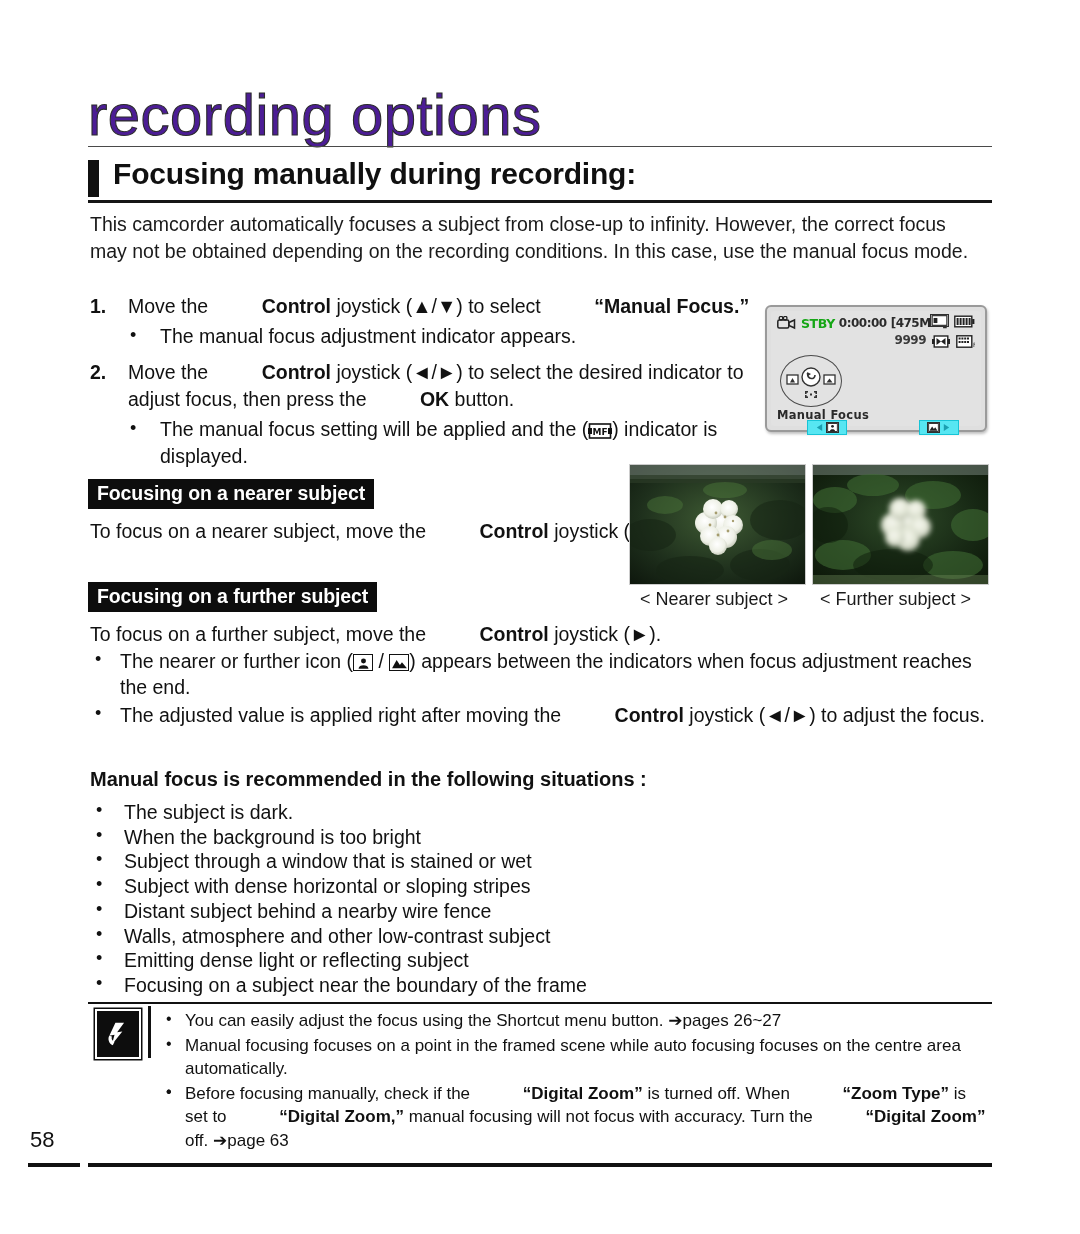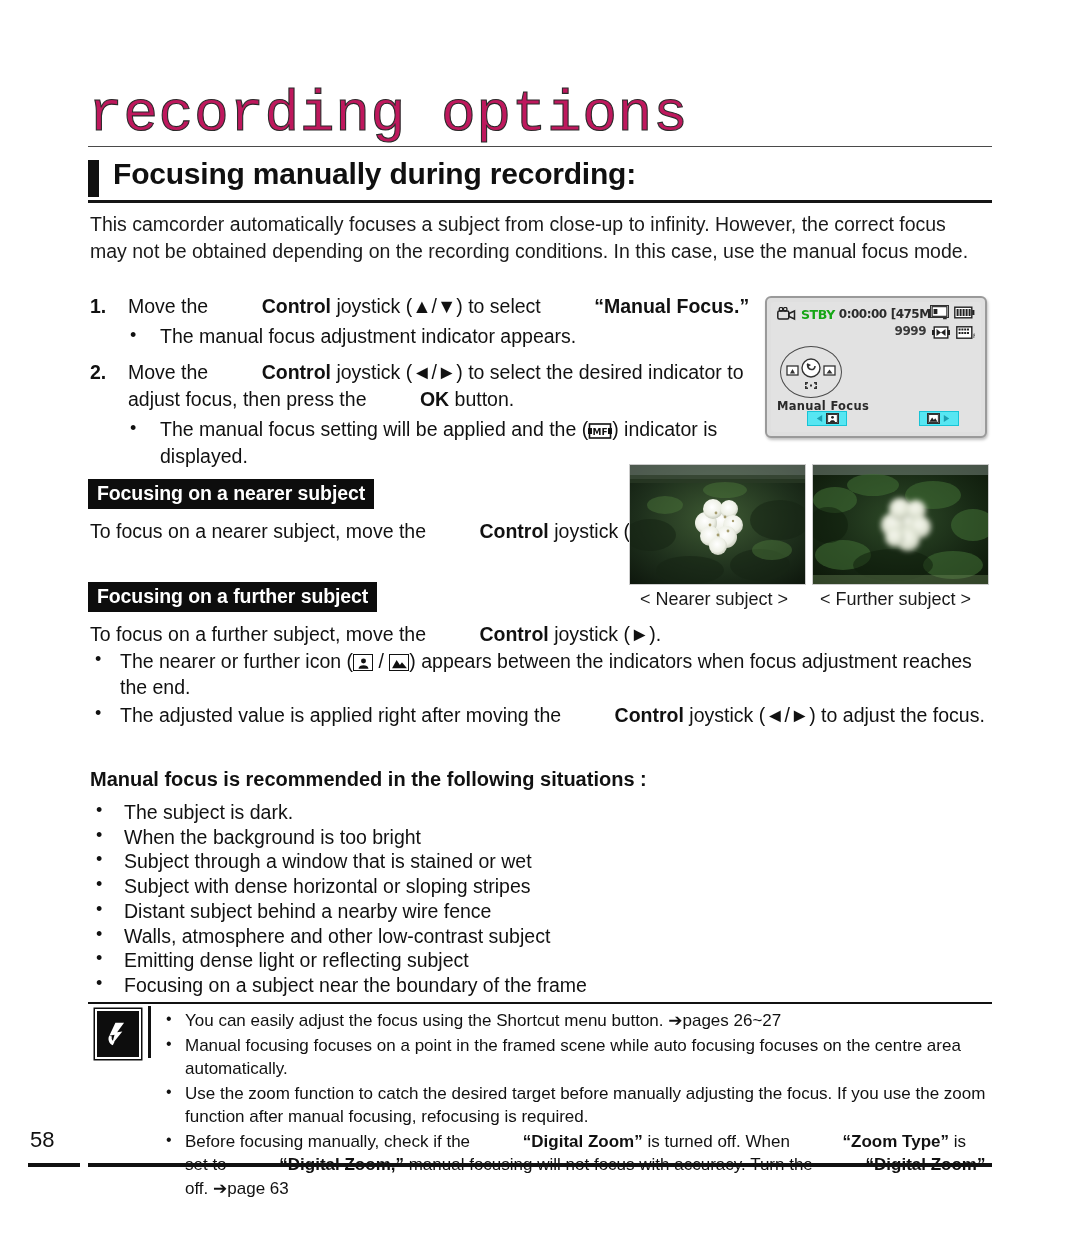--- a/index.html
+++ b/index.html
@@ -23,23 +23,23 @@
 
   
   .chapter-title {
     position: absolute;
     left: 88px;
     top: 86px;
     font-size: 58px;
     line-height: 1;
     letter-spacing: 0.5px;
     font-weight: 300;
-    color: #be185d;
+    color: #4c1d95;
     -webkit-text-stroke: 1.1px #2b2b2b;
-    font-family: Liberation Mono, monospace;
+    font-family: Liberation Sans, sans-serif;
     white-space: nowrap;
   }
   .chapter-rule {
     position: absolute;
     left: 88px;
     top: 146px;
     width: 904px;
     height: 1px;
     background: #4a4a4a;
   }
@@ -268,23 +268,23 @@
     top: 1163px;
     width: 52px;
     height: 4px;
     background: #111111;
   }
 
   
   .lcd {
     position: absolute;
     left: 765px;
-    top: 296px;
+    top: 305px;
     width: 222px;
-    height: 142px;
+    height: 127px;
     background: #dfdfdf;
     border: 2px solid #9a9a9a;
     border-radius: 6px;
     box-sizing: border-box;
     box-shadow: 1px 2px 3px rgba(0,0,0,0.25);
   }
   .lcd-inner {
     position: absolute;
     inset: 4px;
     background: #e2e2e2;
@@ -724,21 +724,21 @@
   <div class="note-icon">
     <svg viewBox="0 0 30 32" width="26" height="28">
       <path d="M12 3 L22 3 L14 14 L20 13 L8 28 L11 17 L5 18 Z" fill="#ffffff"></path>
       <path d="M5 18 C3 21 4 27 9 29 L11 25 C8 24 7 21 8 19 Z" fill="#ffffff"></path>
     </svg>
   </div>
   <div class="note-divider"></div>
   <div class="note-list">
     <div class="li"><span class="dot">•</span><span>You can easily adjust the focus using the Shortcut menu button. ➔pages 26~27</span></div>
     <div class="li"><span class="dot">•</span><span>Manual focusing focuses on a point in the framed scene while auto focusing focuses on the centre area automatically.</span></div>
-    <div class="li"><span class="dot">•</span><span>Use the zoom function to catch the desired target before manually adjusting the focus. If you use the zoom function after manual focusing, refocusing is required.</span></div>
+    <div class="li"><span class="dot">•</span></div>
     <div class="li"><span class="dot">•</span><span><span>Before focusing manually, check if the </span><b>“Digital Zoom”</b><span> is turned off. When </span><b>“Zoom Type”</b><span> is set to </span><b>“Digital Zoom,”</b><span> manual focusing will not focus with accuracy. Turn the </span><b>“Digital Zoom”</b><span> off. ➔page 63</span></span></div>
   </div>
   <div class="note-rule-bottom"></div>
 
   <div class="page-num">58</div>
   <div class="page-num-rule"></div>
 
 </div>
 
 </body></html>

